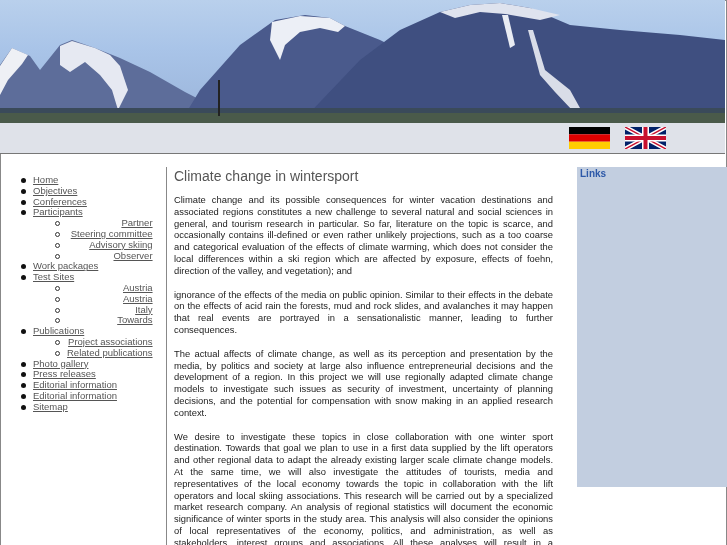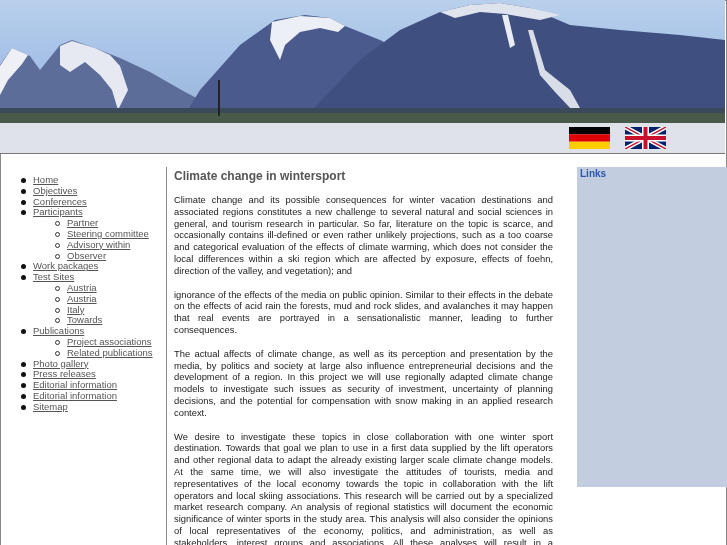--- a/index.html
+++ b/index.html
@@ -10,25 +10,25 @@
   .banner svg { position:absolute; left:0; top:0; }
   .strip { position:absolute; left:0; top:123px; width:725px; height:30px; background:#dfe2e9; border-bottom:1px solid #777; }
   .flag { position:absolute; top:127px; width:41px; height:22px; }
   .flag-de { left:569px; }
   .flag-uk { left:625px; }
   .left { position:absolute; left:0; top:154px; width:166px; height:333px; }
   .divider { position:absolute; left:166px; top:167px; width:1px; height:378px; background:#888; }
   ul.nav { margin:0; padding:0; list-style:none; position:absolute; left:21px; top:21px; font-size:9.5px; line-height:10.8px; }
   ul.nav li { position:relative; padding-left:12px; }
   ul.nav li::before { content:""; position:absolute; left:0; top:3px; width:5px; height:5px; border-radius:50%; background:#111; }
-  ul.nav li.sub { padding-left:46px; }
+  ul.nav li.sub { padding-left:46px;text-align:right; }
   ul.nav li.sub::before { left:34px; top:3px; width:3px; height:3px; background:transparent; border:1px solid #333; }
   ul.nav a { color:#555; text-decoration:underline; }
   .main { position:absolute; left:174px; top:170px; width:379px; font-size:9.4px; line-height:11.8px; color:#222; }
-  .main h1 { font-size:12px; font-weight:bold; color:#555; margin:0 0 9px 0; line-height:12px; }
+  .main h1 { font-size:14px; font-weight:normal; color:#555; margin:0 0 9px 0; line-height:12px; }
   .main p { margin:12px 0 9px 0; text-align:justify; }
   .right { position:absolute; left:561px; top:167px; width:164px; height:320px; background:#c2cee0;margin-left:16px; }
   .right h2 { margin:0; font-size:10px; font-weight:bold; color:#2c58a8; padding:1px 0 0 3px; line-height:11px; }
   .right .links { font-size:9.2px; line-height:11.5px; color:#222; padding:1px 0 0 3px; }
   .right .links a { color:#777; text-decoration:underline; }
 </style>
 </head>
 <body>
 
 <div class="frame"></div>
@@ -74,21 +74,21 @@
 </div>
 
 <div class="left">
   <ul class="nav">
     <li><a href="#">Home</a></li>
     <li><a href="#">Objectives</a></li>
     <li><a href="#">Conferences</a></li>
     <li><a href="#">Participants</a></li>
     <li class="sub"><a href="#">Partner</a></li>
     <li class="sub"><a href="#">Steering committee</a></li>
-    <li class="sub"><a href="#">Advisory within</a></li>
+    <li class="sub"><a href="#">Advisory skiing</a></li>
     <li class="sub"><a href="#">Observer</a></li>
     <li><a href="#">Work packages</a></li>
     <li><a href="#">Test Sites</a></li>
     <li class="sub"><a href="#">Austria</a></li>
     <li class="sub"><a href="#">Austria</a></li>
     <li class="sub"><a href="#">Italy</a></li>
     <li class="sub"><a href="#">Towards</a></li>
     <li><a href="#">Publications</a></li>
     <li class="sub"><a href="#">Project associations</a></li>
     <li class="sub"><a href="#">Related publications</a></li>

